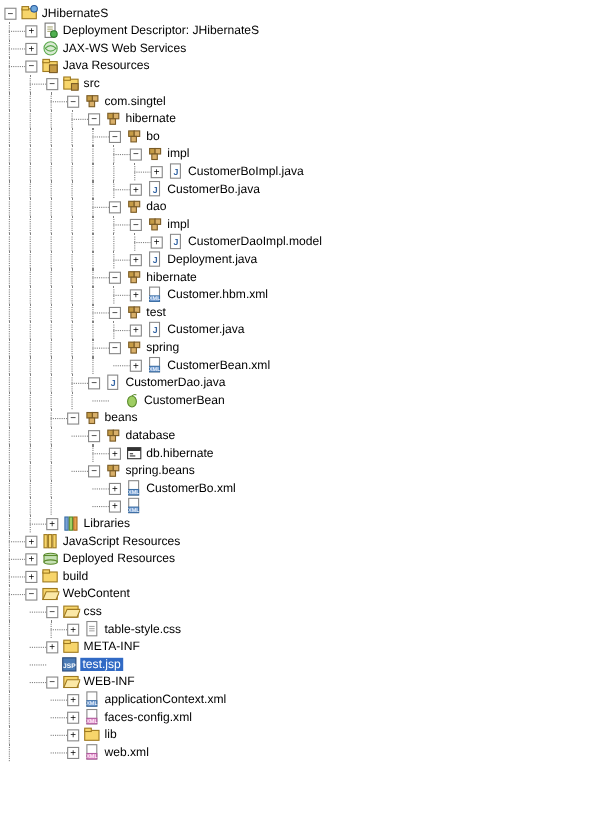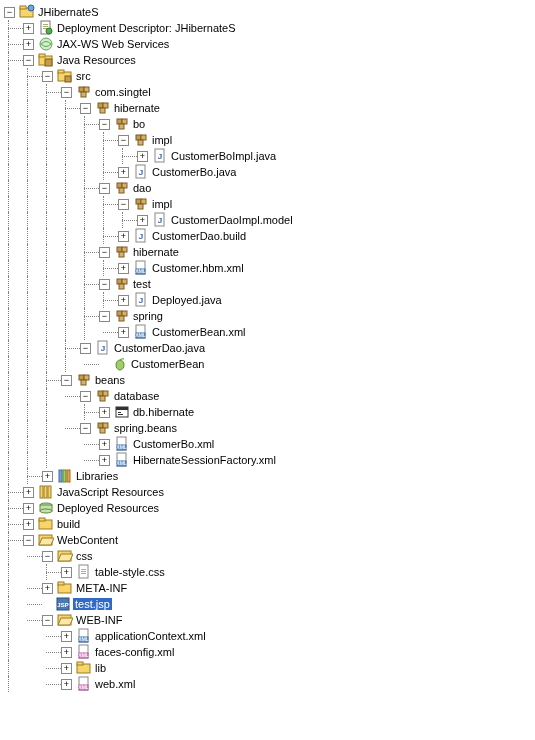--- a/index.html
+++ b/index.html
@@ -332,21 +332,21 @@
         <span class="guide" style="left: 99px;"></span>
         <span class="hbranch" style="left: 99px; width: 15px;"></span>
       </span>
       <span class="tog">+</span>
       <span class="ico">
         <svg width="16" height="16" viewBox="0 0 16 16">
           <rect x="3" y="1" width="9" height="13" fill="#fff" stroke="#888"></rect>
           <text x="8" y="11" font-size="8" text-anchor="middle" fill="#3465a4" font-weight="bold">J</text>
         </svg>
       </span>
-      <span class="lbl">CustomerDao.build</span>
+      <span class="lbl">Deployment.java</span>
     </div>
     <div class="row">
       <span class="indent" style="width: 95px;">
         <span class="guide" style="left: 4px;"></span>
         <span class="guide" style="left: 23px;"></span>
         <span class="guide" style="left: 42px;"></span>
         <span class="guide" style="left: 61px;"></span>
         <span class="guide" style="left: 80px;"></span>
         <span class="hbranch" style="left: 80px; width: 15px;"></span>
       </span>
@@ -409,21 +409,21 @@
         <span class="guide" style="left: 99px;"></span>
         <span class="hbranch" style="left: 99px; width: 15px;"></span>
       </span>
       <span class="tog">+</span>
       <span class="ico">
         <svg width="16" height="16" viewBox="0 0 16 16">
           <rect x="3" y="1" width="9" height="13" fill="#fff" stroke="#888"></rect>
           <text x="8" y="11" font-size="8" text-anchor="middle" fill="#3465a4" font-weight="bold">J</text>
         </svg>
       </span>
-      <span class="lbl">Deployed.java</span>
+      <span class="lbl">Customer.java</span>
     </div>
     <div class="row">
       <span class="indent" style="width: 95px;">
         <span class="guide" style="left: 4px;"></span>
         <span class="guide" style="left: 23px;"></span>
         <span class="guide" style="left: 42px;"></span>
         <span class="guide" style="left: 61px;"></span>
         <span class="guide" style="left: 80px;"></span>
         <span class="hbranch" style="left: 80px; width: 15px;"></span>
       </span>
@@ -585,21 +585,20 @@
         <span class="hbranch" style="left: 80px; width: 15px;"></span>
       </span>
       <span class="tog">+</span>
       <span class="ico">
         <svg width="16" height="16" viewBox="0 0 16 16">
           <rect x="3" y="1" width="9" height="13" fill="#fff" stroke="#888"></rect>
           <rect x="3" y="9" width="9" height="5" fill="#7aa3d7" stroke="#3c6fa5"></rect>
           <text x="7.5" y="13" font-size="5" text-anchor="middle" fill="#fff">XML</text>
         </svg>
       </span>
-      <span class="lbl">HibernateSessionFactory.xml</span>
     </div>
     <div class="row">
       <span class="indent" style="width: 38px;">
         <span class="guide" style="left: 4px;"></span>
         <span class="guide" style="left: 23px;"></span>
         <span class="hbranch" style="left: 23px; width: 15px;"></span>
       </span>
       <span class="tog">+</span>
       <span class="ico">
         <svg width="16" height="16" viewBox="0 0 16 16">

